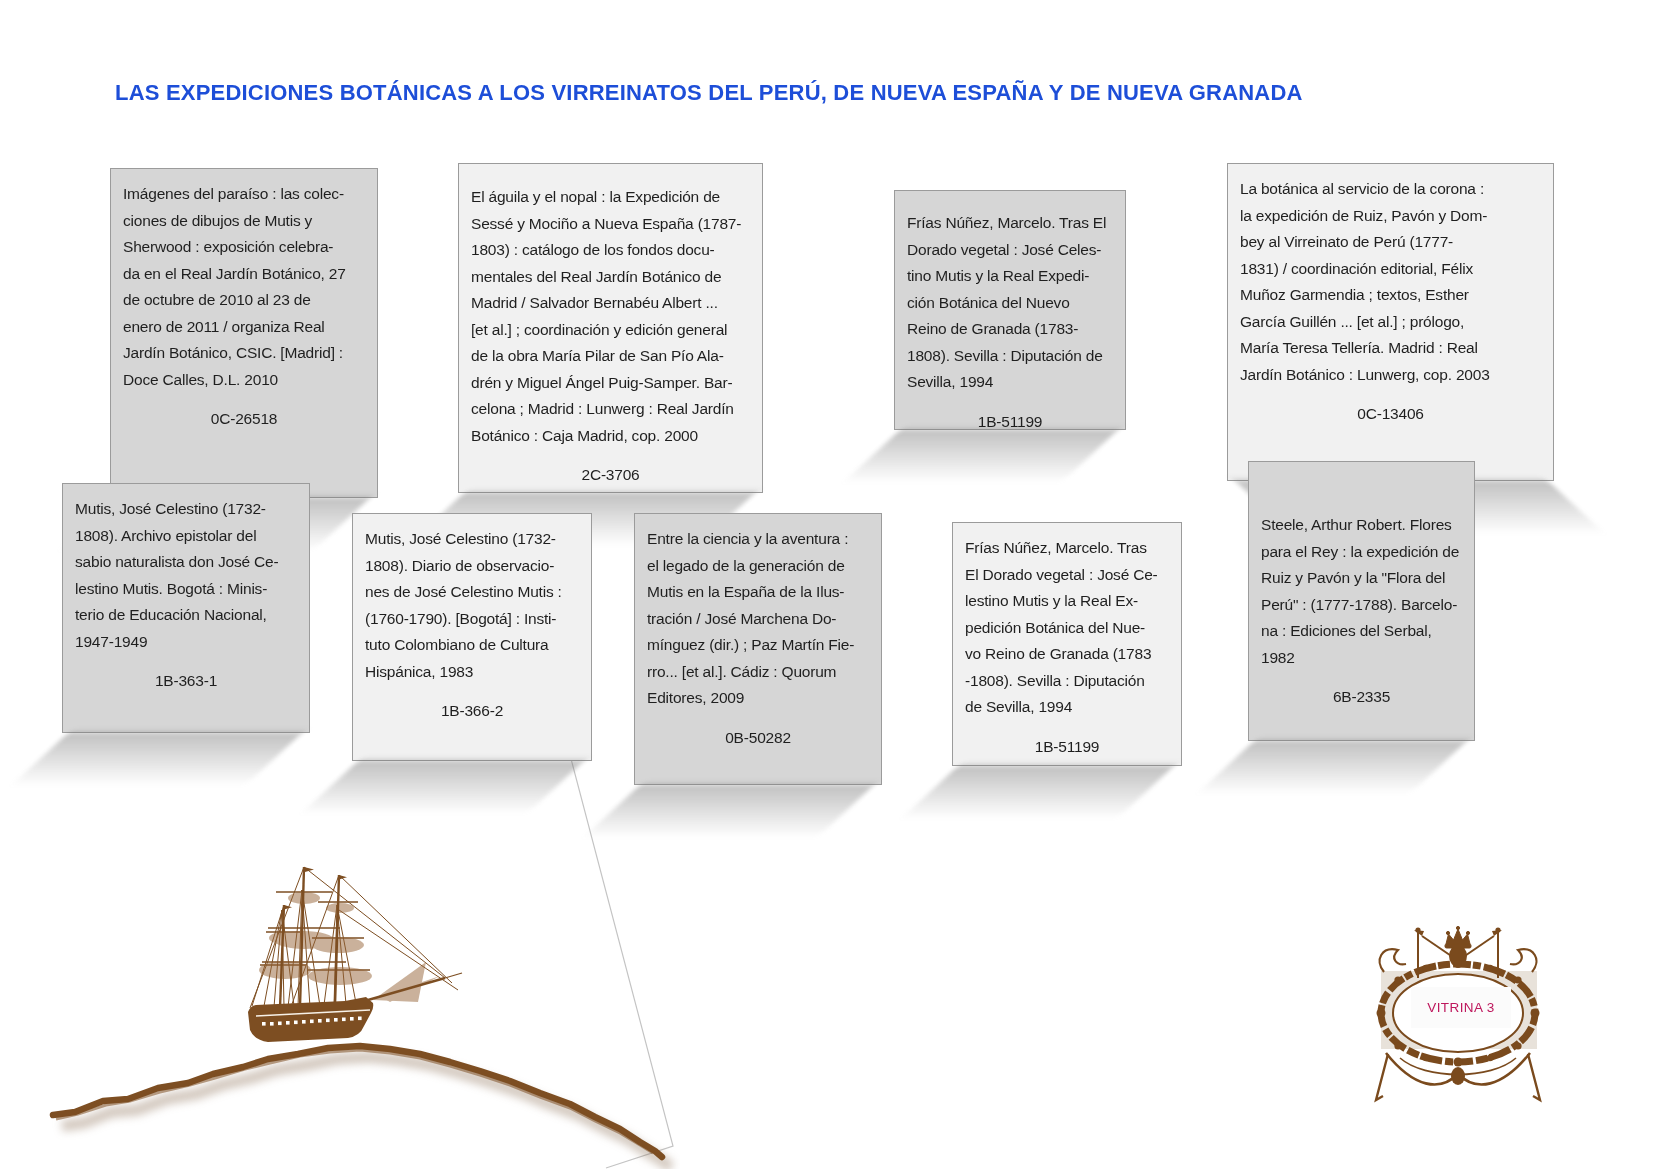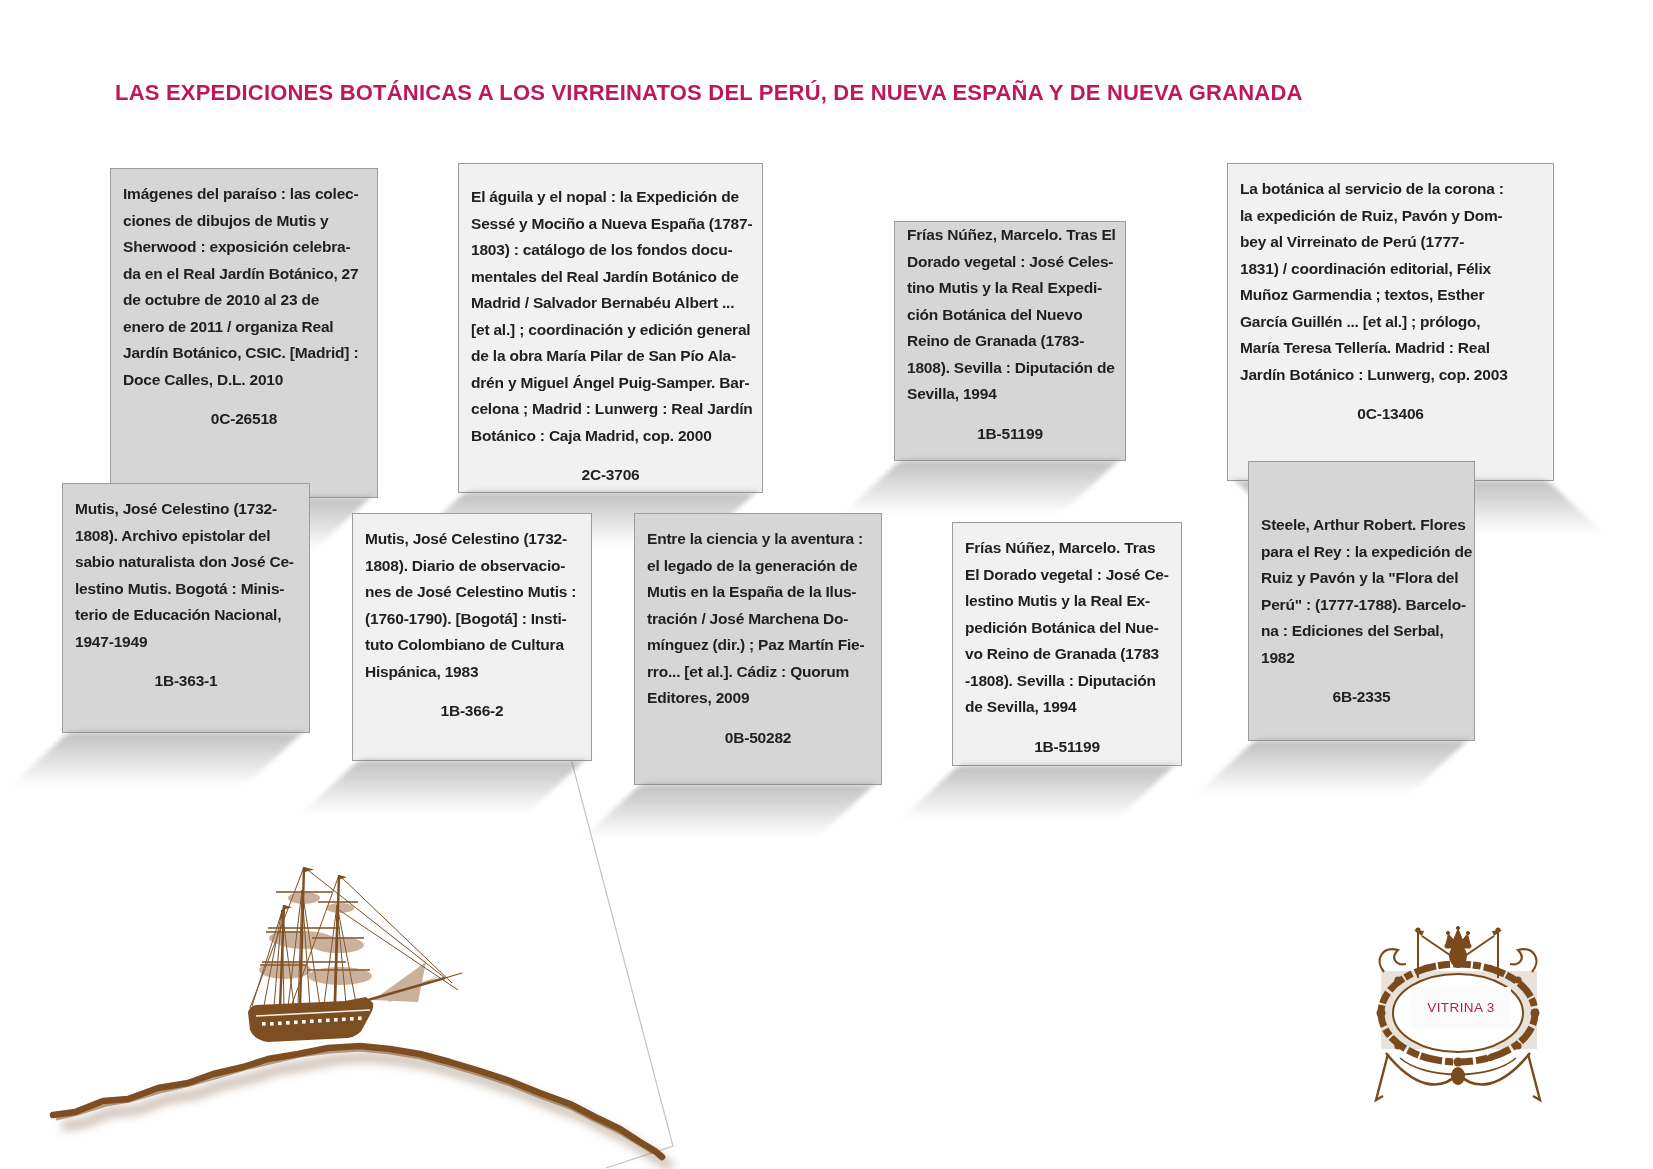--- a/index.html
+++ b/index.html
@@ -3,25 +3,25 @@
 <meta charset="utf-8">
 <style>
   html,body{margin:0;padding:0;background:#ffffff;}
   .canvas{
     position:relative;width:1653px;height:1169px;background:#ffffff;overflow:hidden;
     font-family:"Liberation Sans", sans-serif;color:#1f1f1f;
   }
   .title{
     position:absolute;left:115px;top:80px;margin:0;
     font-size:22px;font-weight:bold;letter-spacing:.2px;white-space:nowrap;
-    color:#be185d;
+    color:#1d4ed8;
   }
   .card{
     position:absolute;box-sizing:border-box;z-index:5;
-    border:1px solid #9b9b9b;padding:12px 12px;font-weight:bold;
+    border:1px solid #9b9b9b;padding:12px 12px;
   }
   .card.gray{background:#d6d6d6;}
   .card.light{background:#f1f1f1;}
   .card::after{
     content:"";position:absolute;bottom:-52px;height:52px;left:6px;right:6px;z-index:-1;
     background:linear-gradient(to bottom, rgba(115,115,115,.45), rgba(170,170,170,.02));
     filter:blur(3px);
   }
   .sh-left::after{transform:skewX(-47deg);transform-origin:right top;}
   .sh-right::after{transform:skewX(47deg);transform-origin:left top;}
@@ -69,21 +69,21 @@
 mentales del Real Jardín Botánico de
 Madrid / Salvador Bernabéu Albert ...
 [et al.] ; coordinación y edición general
 de la obra María Pilar de San Pío Ala-
 drén y Miguel Ángel Puig-Samper. Bar-
 celona ; Madrid : Lunwerg : Real Jardín
 Botánico : Caja Madrid, cop. 2000</div>
     <div class="card-code">2C-3706</div>
   </div>
 
-  <div class="card gray sh-left" style="left:894px;top:221px;width:232px;height:240px;padding-top:0;">
+  <div class="card gray sh-left" style="left:894px;top:190px;width:232px;height:240px;padding-top:19px;">
     <div class="card-text">Frías Núñez, Marcelo. Tras El
 Dorado vegetal : José Celes-
 tino Mutis y la Real Expedi-
 ción Botánica del Nuevo
 Reino de Granada (1783-
 1808). Sevilla : Diputación de
 Sevilla, 1994</div>
     <div class="card-code">1B-51199</div>
   </div>
 

